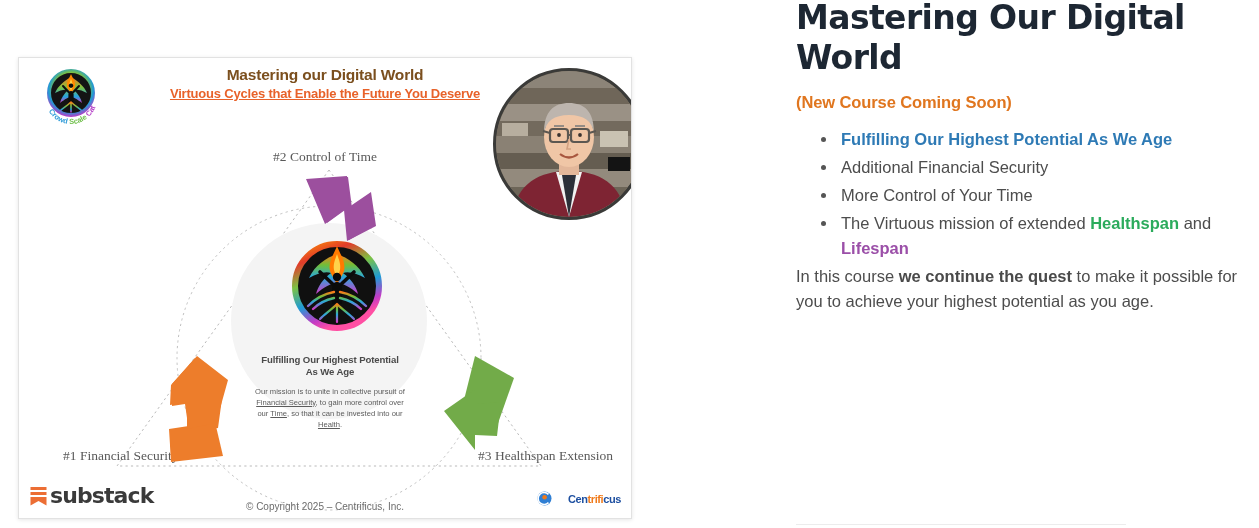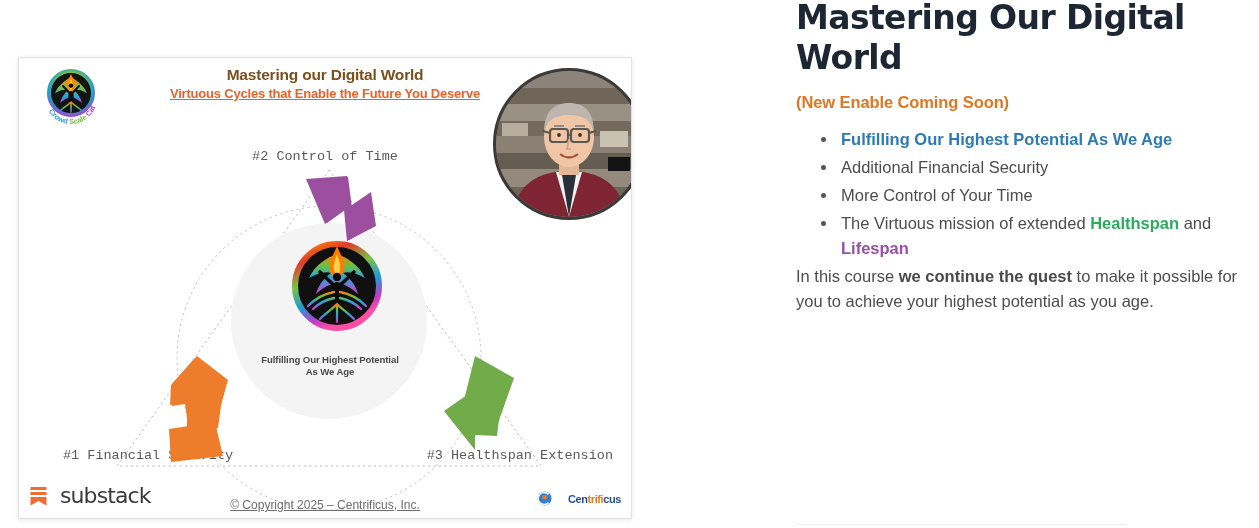--- a/index.html
+++ b/index.html
@@ -72,21 +72,21 @@
 
   
   .geo { position:absolute; left:0; top:0; width:614px; height:462px; }
 
   
   .node-label {
     position: absolute;
     font-size: 13.5px;
     color: #595959;
     white-space: nowrap;
-    font-family: Liberation Mono, monospace;
+    font-family: Liberation Serif, serif;
   }
   .lbl-time { left: 50%; transform: translateX(-50%); top: 91px; }
   .lbl-fin  { left: 44px;  top: 390px; }
   .lbl-heal { right: 18px; top: 390px; }
 
   
   .center-circle {
     position: absolute;
     left: 212px; top: 165px;
     width: 196px; height: 196px;
@@ -109,29 +109,29 @@
   }
   .center-body {
     margin-top: 7px;
     font-size: 7.6px; color: #5b5b5b; line-height: 1.45;
   }
   .center-body u { text-decoration: underline; }
 
   
   .substack-logo {
     position: absolute; left: 11px; bottom: 10px;
-    display: flex; align-items: center; gap: 13px;
+    display: flex; align-items: center; gap: 3px; font-weight: bold;
   }
   .substack-word {
     font-size: 22px; color: #3a3a3a; letter-spacing: -0.9px;
     font-family: "DejaVu Sans", sans-serif;
   }
   .copyright {
     position: absolute; left: 0; bottom: 6px; width: 100%;
-    text-align: center; font-size: 12px; color: #6d6d6d; text-decoration: underline;
+    text-align: center; font-size: 10px; color: #6d6d6d;
   }
   .centrificus {
     position: absolute; right: 10px; bottom: 12px;
     display: flex; align-items: center; gap: 16px;
   }
   .cen-word { font-size: 11px; font-weight: bold; letter-spacing: -0.4px; }
   .cen-word .b { color: #1d4fa0; }
   .cen-word .o { color: #f07a1a; }
 
   
@@ -355,20 +355,23 @@
           <path d="M47 58 C36 60 27 66 21 72 M53 58 C64 60 73 66 79 72 M47 64 C38 66 31 70 26 75 M53 64 C62 66 69 70 74 75" fill="none" stroke="url(#ce-tree)" stroke-width="2.4" stroke-linecap="round"></path>
           <path d="M50 70 C44 76 38 80 33 85 M50 70 C56 76 62 80 67 85 M50 70 L50 88" fill="none" stroke="url(#ce-tree)" stroke-width="2.2" stroke-linecap="round"></path>
         </svg>
       </div>
 
       <div class="center-text">
         <div class="center-head">
           <span>Fulfilling Our Highest Potential</span><br>
           <span>As We Age</span>
         </div>
+        <div class="center-body">
+          <span>Our mission is to unite in collective pursuit of </span><u>Financial Security</u><span>, to gain more control over our </span><u>Time</u><span>, so that it can be invested into our </span><u>Health</u><span>.</span>
+        </div>
       </div>
 
       <div class="substack-logo">
         <svg width="17" height="20" viewBox="0 0 17 20">
           <rect x="0.5" y="1" width="16" height="3" fill="#ec6e34"></rect>
           <rect x="0.5" y="6" width="16" height="3" fill="#ec6e34"></rect>
           <path d="M0.5 11 L16.5 11 L16.5 19.5 L8.5 15 L0.5 19.5 Z" fill="#ec6e34"></path>
         </svg>
         <span class="substack-word">substack</span>
       </div>
@@ -384,21 +387,21 @@
         <span class="cen-word"><span class="b">Cen</span><span class="o">trifi</span><span class="b">cus</span></span>
       </div>
 
     </div>
   </div>
 
   <div class="right-col">
 
     <h1 class="rp-title">Mastering Our Digital World</h1>
 
-    <div class="rp-kicker">(New Enable Coming Soon)</div>
+    <div class="rp-kicker">(New Course Coming Soon)</div>
 
 
     <ul class="rp-list">
       <li>
         <span class="li-blue">Fulfilling Our Highest Potential As We Age</span>
       </li>
       <li>
         <span>Additional Financial Security</span>
       </li>
       <li>

